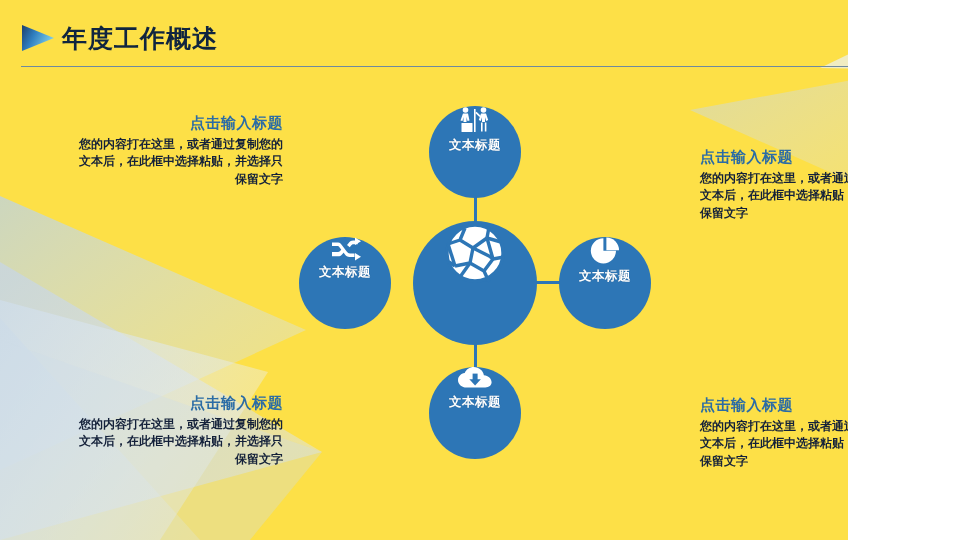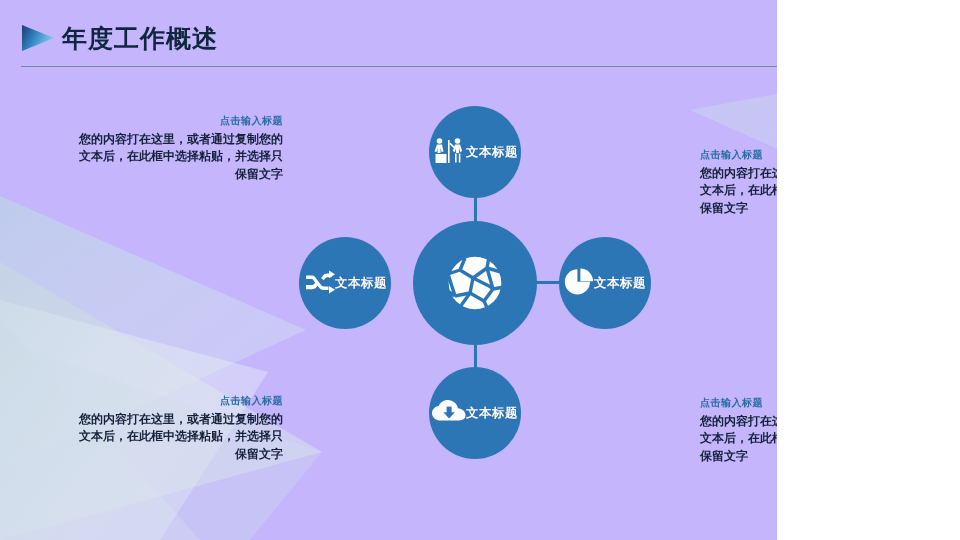--- a/index.html
+++ b/index.html
@@ -5,23 +5,23 @@
   html, body {
     margin: 0;
     padding: 0;
     background: #ffffff;
   }
   body {
     font-family: "Liberation Sans", "DejaVu Sans", sans-serif;
   }
   #slide {
     position: relative;
-    width: 777px;
+    width: 848px;
     height: 540px;
-    background: #c4b5fd;
+    background: #fde047;
     overflow: hidden;
   }
 
   
   #bg-decor {
     position: absolute;
     left: 0; top: 0;
     width: 960px; height: 540px;
     pointer-events: none;
   }
@@ -57,23 +57,22 @@
   #diagram {
     position: absolute;
     left: 0; top: 0;
     width: 960px; height: 540px;
   }
   .node {
     position: absolute;
     border-radius: 50%;
     background: #2d76b6;
     display: flex;
-    flex-direction: row;
+    flex-direction: column;
     align-items: center;
-    justify-content: center;
     box-sizing: border-box;
   }
   .node.center {
     width: 124px; height: 124px;
     left: 413px; top: 221px;
   }
   .node.satellite {
     width: 92px; height: 92px;
   }
   #node-top    { left: 429px; top: 106px; }
@@ -102,21 +101,21 @@
   #conn-top    { left: 474px; top: 196px;  width: 3px;  height: 28px; }
   #conn-bottom { left: 474px; top: 343px;  width: 3px;  height: 27px; }
   #conn-right  { left: 534px; top: 281px;  width: 28px; height: 3px; }
 
   
   .txt-block {
     position: absolute;
     width: 205px;
   }
   .txt-head {
-    font-size: 10px;
+    font-size: 15px;
     font-weight: bold;
     color: #2b6ca5;
     letter-spacing: 0.5px;
     margin-bottom: 3px;
     white-space: nowrap;
   }
   .txt-body {
     font-size: 12px;
     font-weight: bold;
     line-height: 1.45;

